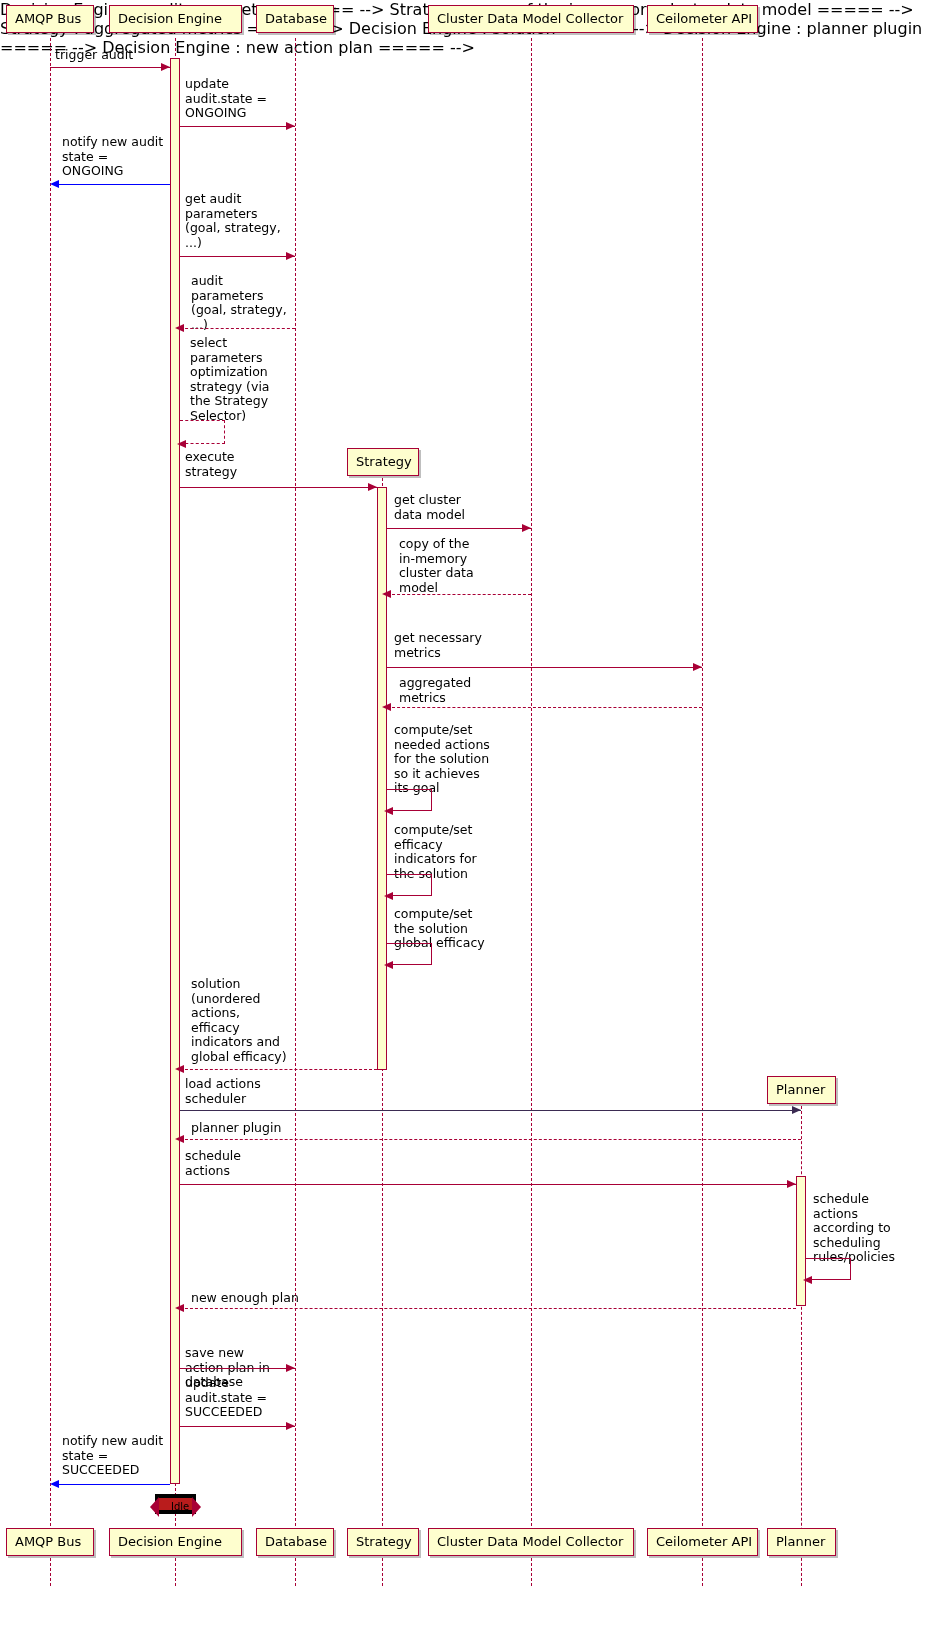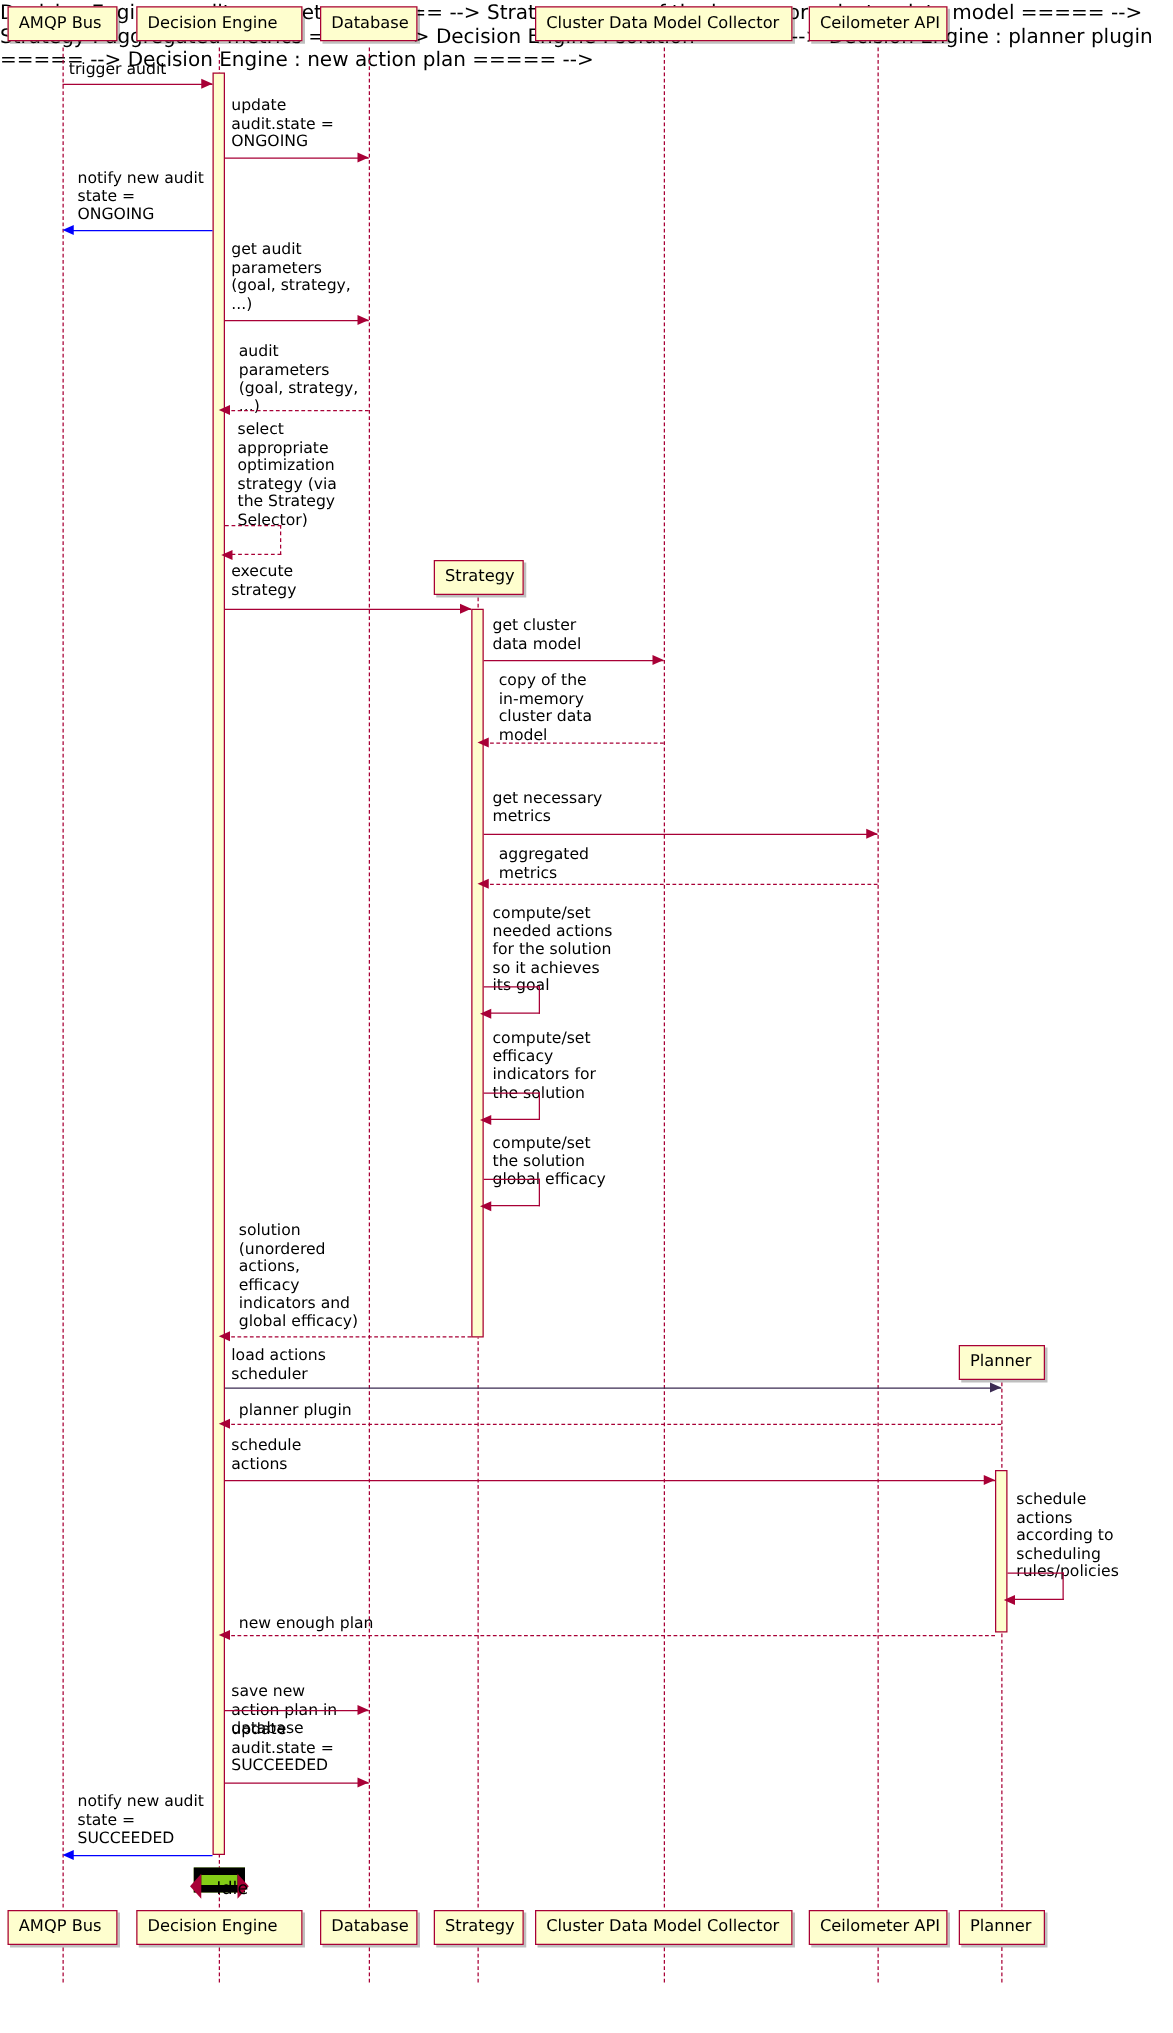--- a/index.html
+++ b/index.html
@@ -122,23 +122,23 @@
   .loopbox .cond {
     position: absolute;
     top: 1px;
     font-size: 12.5px;
     font-weight: bold;
     line-height: 19px;
     color: #000;
   }
   .endstate {
     position: absolute;
-    background: #84cc16;
-    border: 6px solid #000000;
-    font-size: 14px;
+    background: #b91c1c;
+    border: 4px solid #000000;
+    font-size: 10px;
     color: #000;
     padding: 3px 12px;
     box-sizing: border-box;
   }
   .endstate::before, .endstate::after {
     content: "";
     position: absolute;
     top: -1px;
     width: 0; height: 0;
     border-top: 10px solid transparent;
@@ -232,21 +232,21 @@
    Decision Engine : audit parameters ===== --&gt;
   <div class="msg-label" style="left:191px; top:274px; width:115px;">audit
 parameters
 (goal, strategy,
 ...)</div>
   <div class="arrow-line dashed" style="left:180px; top:328px; width:115px;"></div>
   <div class="arrow-head left" style="left:175px; top:324px;"></div>
 
   
   <div class="msg-label" style="left:190px; top:336px; width:110px;">select
-appropriate
+parameters
 optimization
 strategy (via
 the Strategy
 Selector)</div>
   <div class="self-msg dashed-self" style="left:180px; top:420px; width:45px; height:24px; border-top:1px dashed #A80036; border-right:1px dashed #A80036; border-bottom:1px dashed #A80036;"></div>
   <div class="arrow-head left" style="left:177px; top:440px;"></div>
 
   
   <div class="msg-label" style="left:185px; top:450px; width:110px;">execute
 strategy</div>

